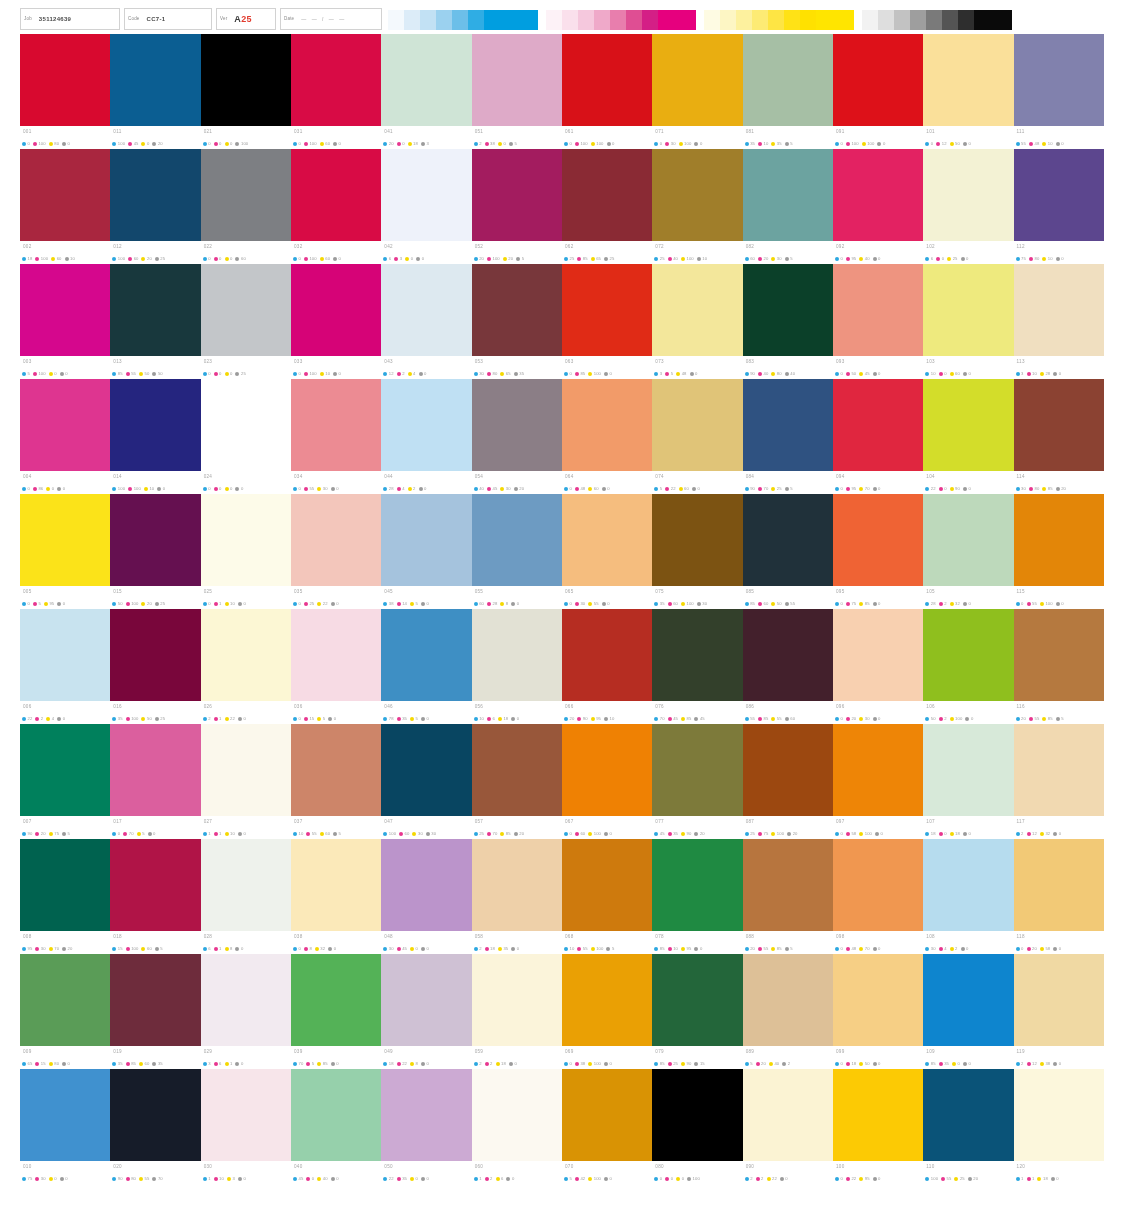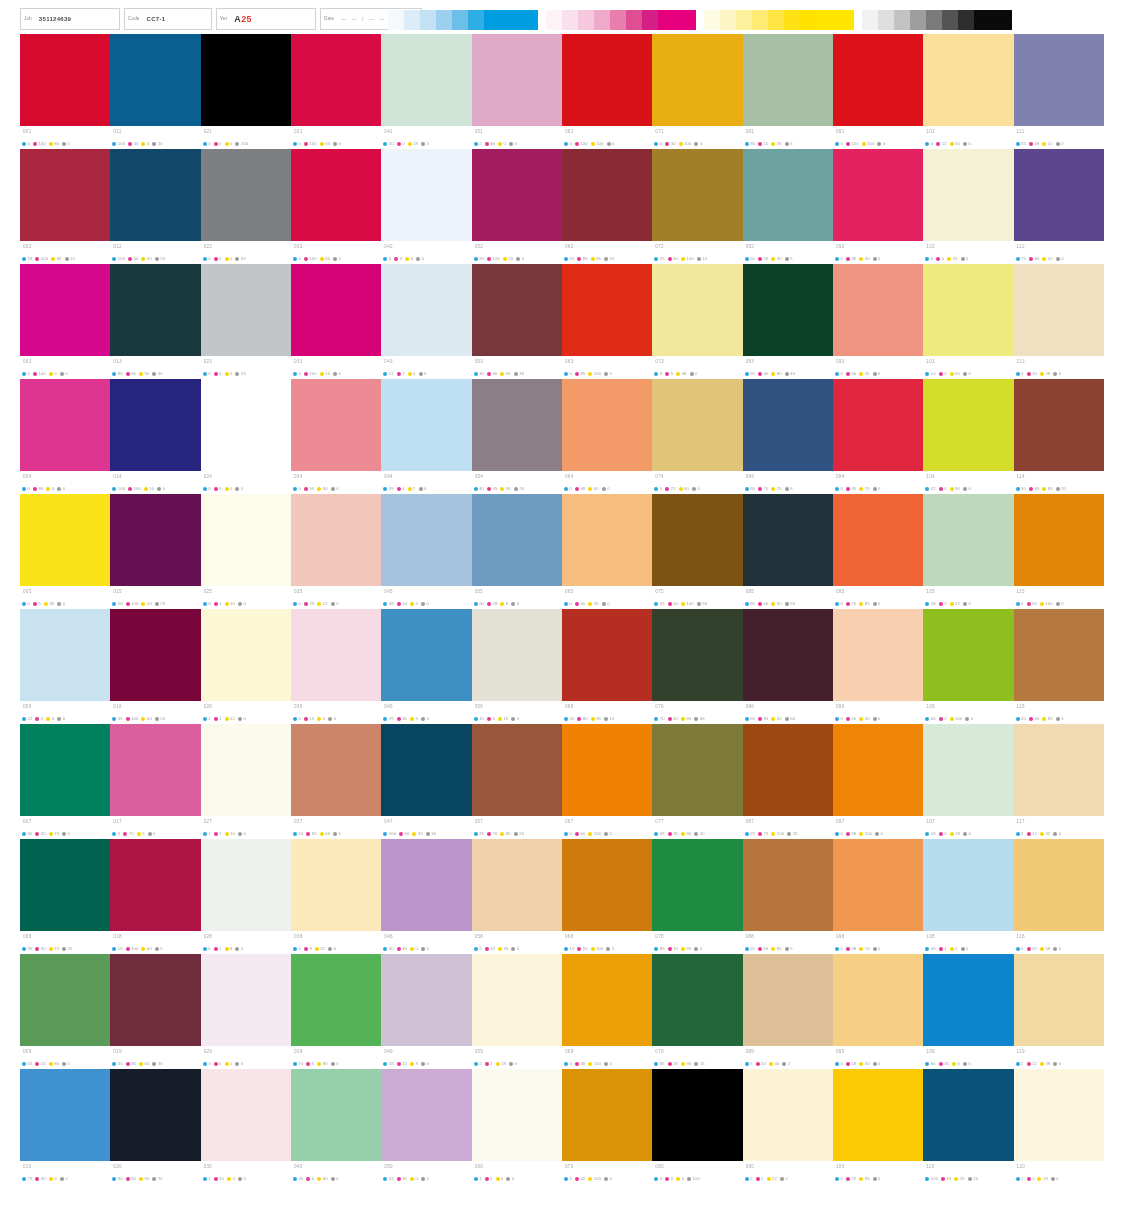--- a/index.html
+++ b/index.html
@@ -29,21 +29,21 @@
     padding: 0 3px; line-height: 22px;
     white-space: nowrap; letter-spacing:.2px;
   }
   .hvalue {
     font-size: 6px; color: #4a4a4a;
     padding: 0 4px; white-space: nowrap;
     font-weight: 600; letter-spacing:.3px;
   }
   .f-job  { width: 100px; }
   .f-code { width: 88px; }
-  .f-ver  { width: 100px; }
+  .f-ver  { width: 60px; }
   .f-date { width: 102px; }
   .f-ver .hvalue { font-size: 9px; color:#3a3a3a; font-weight:700; }
   .f-ver .hvalue .red { color:#e23b2e; }
   .f-date .hvalue { font-size:5px; color:#bdbdbd; letter-spacing:2px; }
 
   
   .strips {
     position: absolute; left: 388px; top: 10px;
     width: 716px; height: 20px;
     display: flex;

